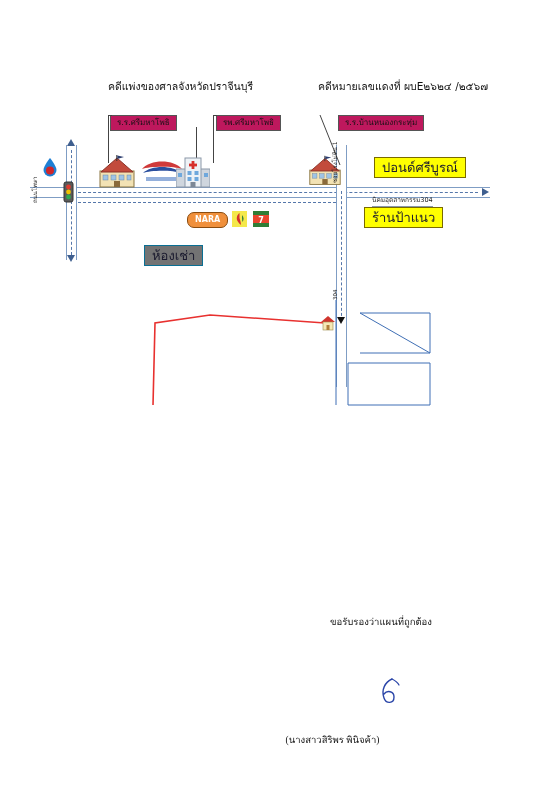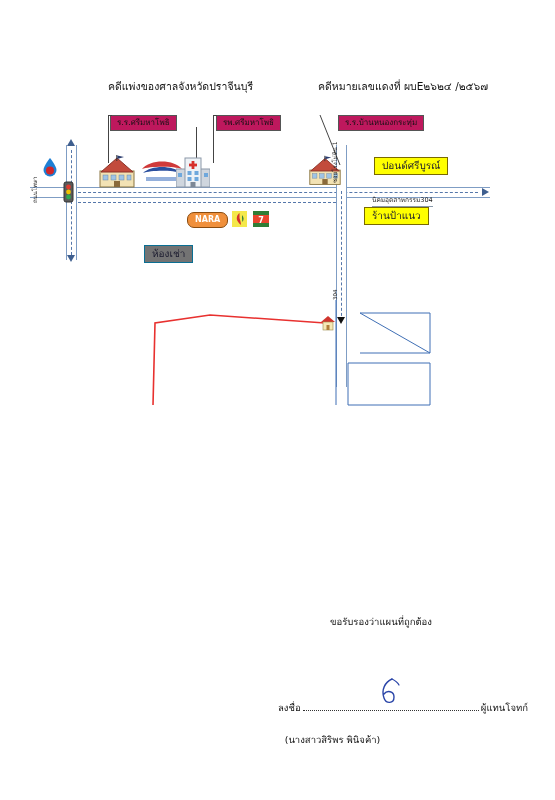--- a/index.html
+++ b/index.html
@@ -130,21 +130,21 @@
     border-left: 1px solid #444;
   }
   .leader-top {
     position: absolute;
     border-top: 1px solid #444;
   }
 
   .tag {
     position: absolute;
     border: 1px solid #333;
-    font-size: 10px;
+    font-size: 13px;
     padding: 3px 7px;
     white-space: nowrap;
     line-height: 1;
     text-align: center;
   }
   .tag-yellow { background: #ffff00; border-color: #7a6a00; }
   .tag-orange { background: #f0903c; border-color: #8a4c10; color:#fff; font-weight:bold; font-size:8px;border-radius:7px;}
   .tag-blue   { background: #737373; border-color: #0a6f93; }
 
   .vlabel {
@@ -214,20 +214,21 @@
   #sig-name {
     position: absolute;
     top: 732px;
     left: 0;
     width: 555px;
     text-align: center;
     padding-left: 110px;
     font-size: 9.5px;
     color: #111;
     box-sizing: border-box;
+    font-family: Liberation Serif, serif;
   }
   #signature-mark {
     position: absolute;
     left: 372px;
     top: 676px;
     width: 36px;
     height: 34px;
   }
 </style>
 </head>
@@ -403,21 +404,16 @@
 
   </div>
 
   <div id="certify">ขอรับรองว่าแผนที่ถูกต้อง</div>
 
   <svg id="signature-mark" viewBox="0 0 36 34">
     <path d="M20 3 C13 6 9 14 12 22 C14 28 22 28 22 21 C22 15 15 14 12 18" fill="none" stroke="#2a45a8" stroke-width="1.4" stroke-linecap="round"></path>
     <path d="M20 3 C24 5 26 7 27 9" fill="none" stroke="#2a45a8" stroke-width="1.2" stroke-linecap="round"></path>
   </svg>
 
-  <div id="sig-row">
-    <span id="sig-label">ลงชื่อ</span>
-    <span id="sig-dots"></span>
-    <span id="sig-role">ผู้แทนโจทก์</span>
-  </div>
 
   <div id="sig-name">(นางสาวสิริพร พินิจค้า)</div>
 
 </div>
 
 </body></html>

